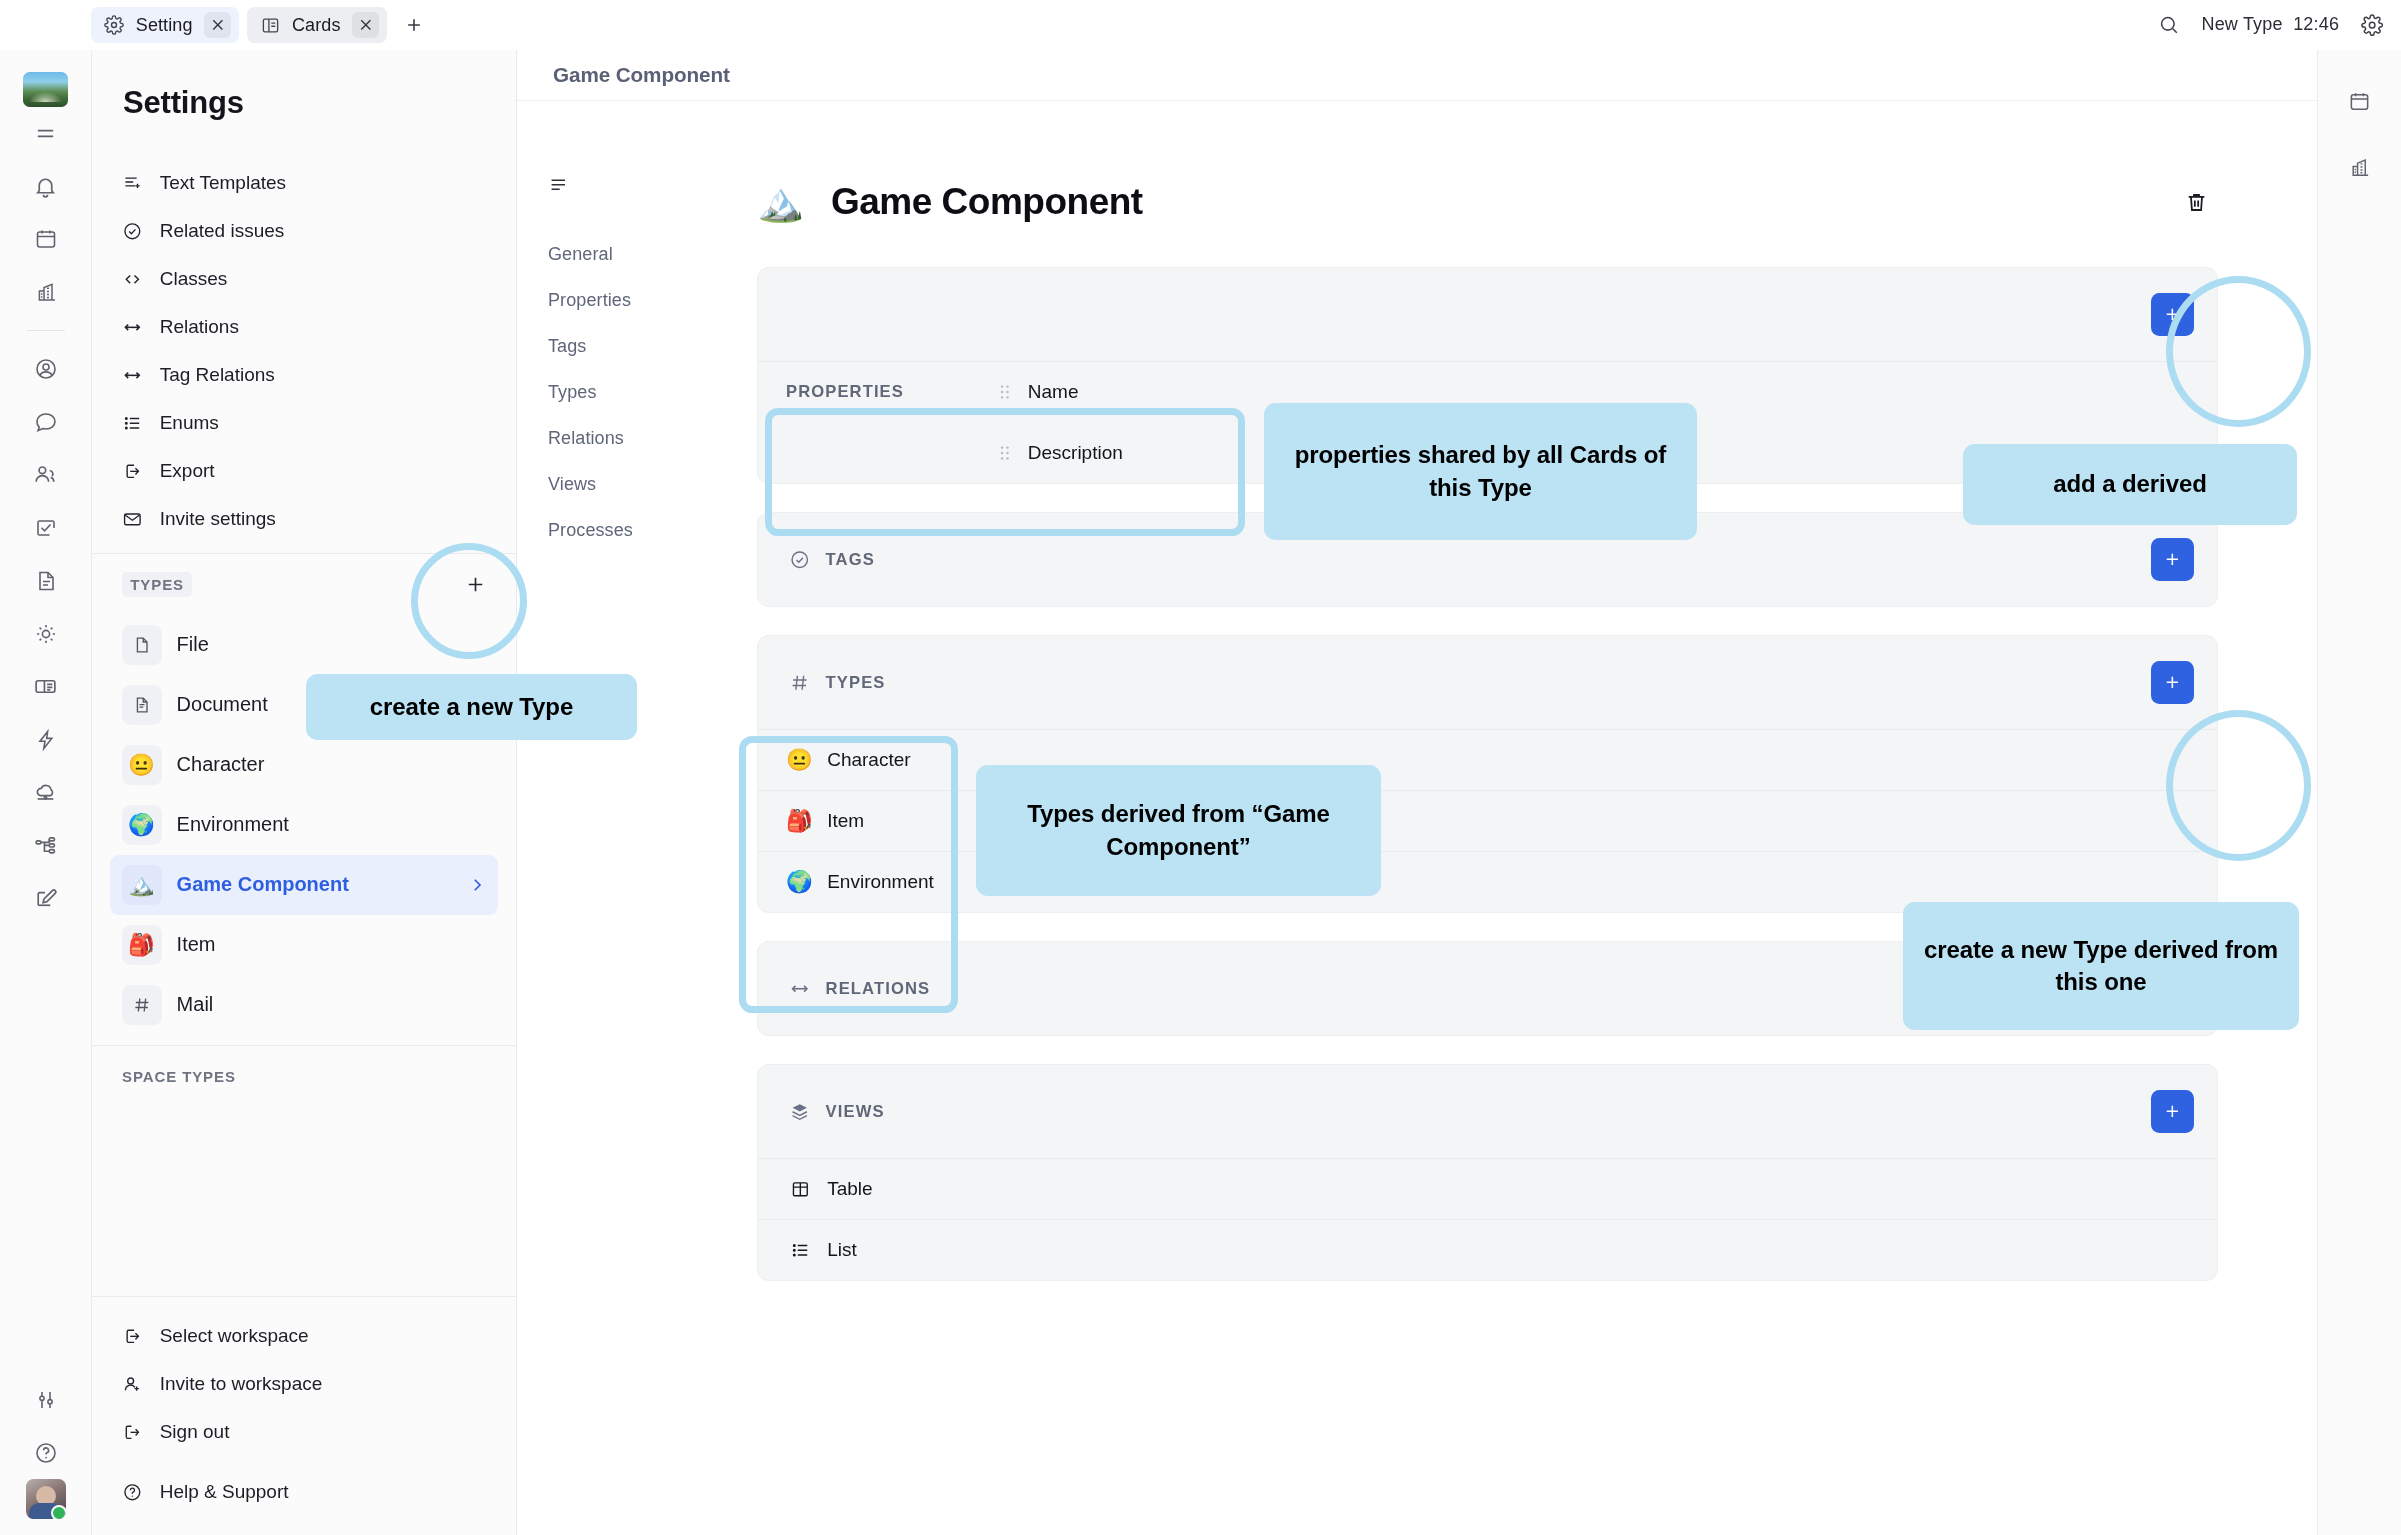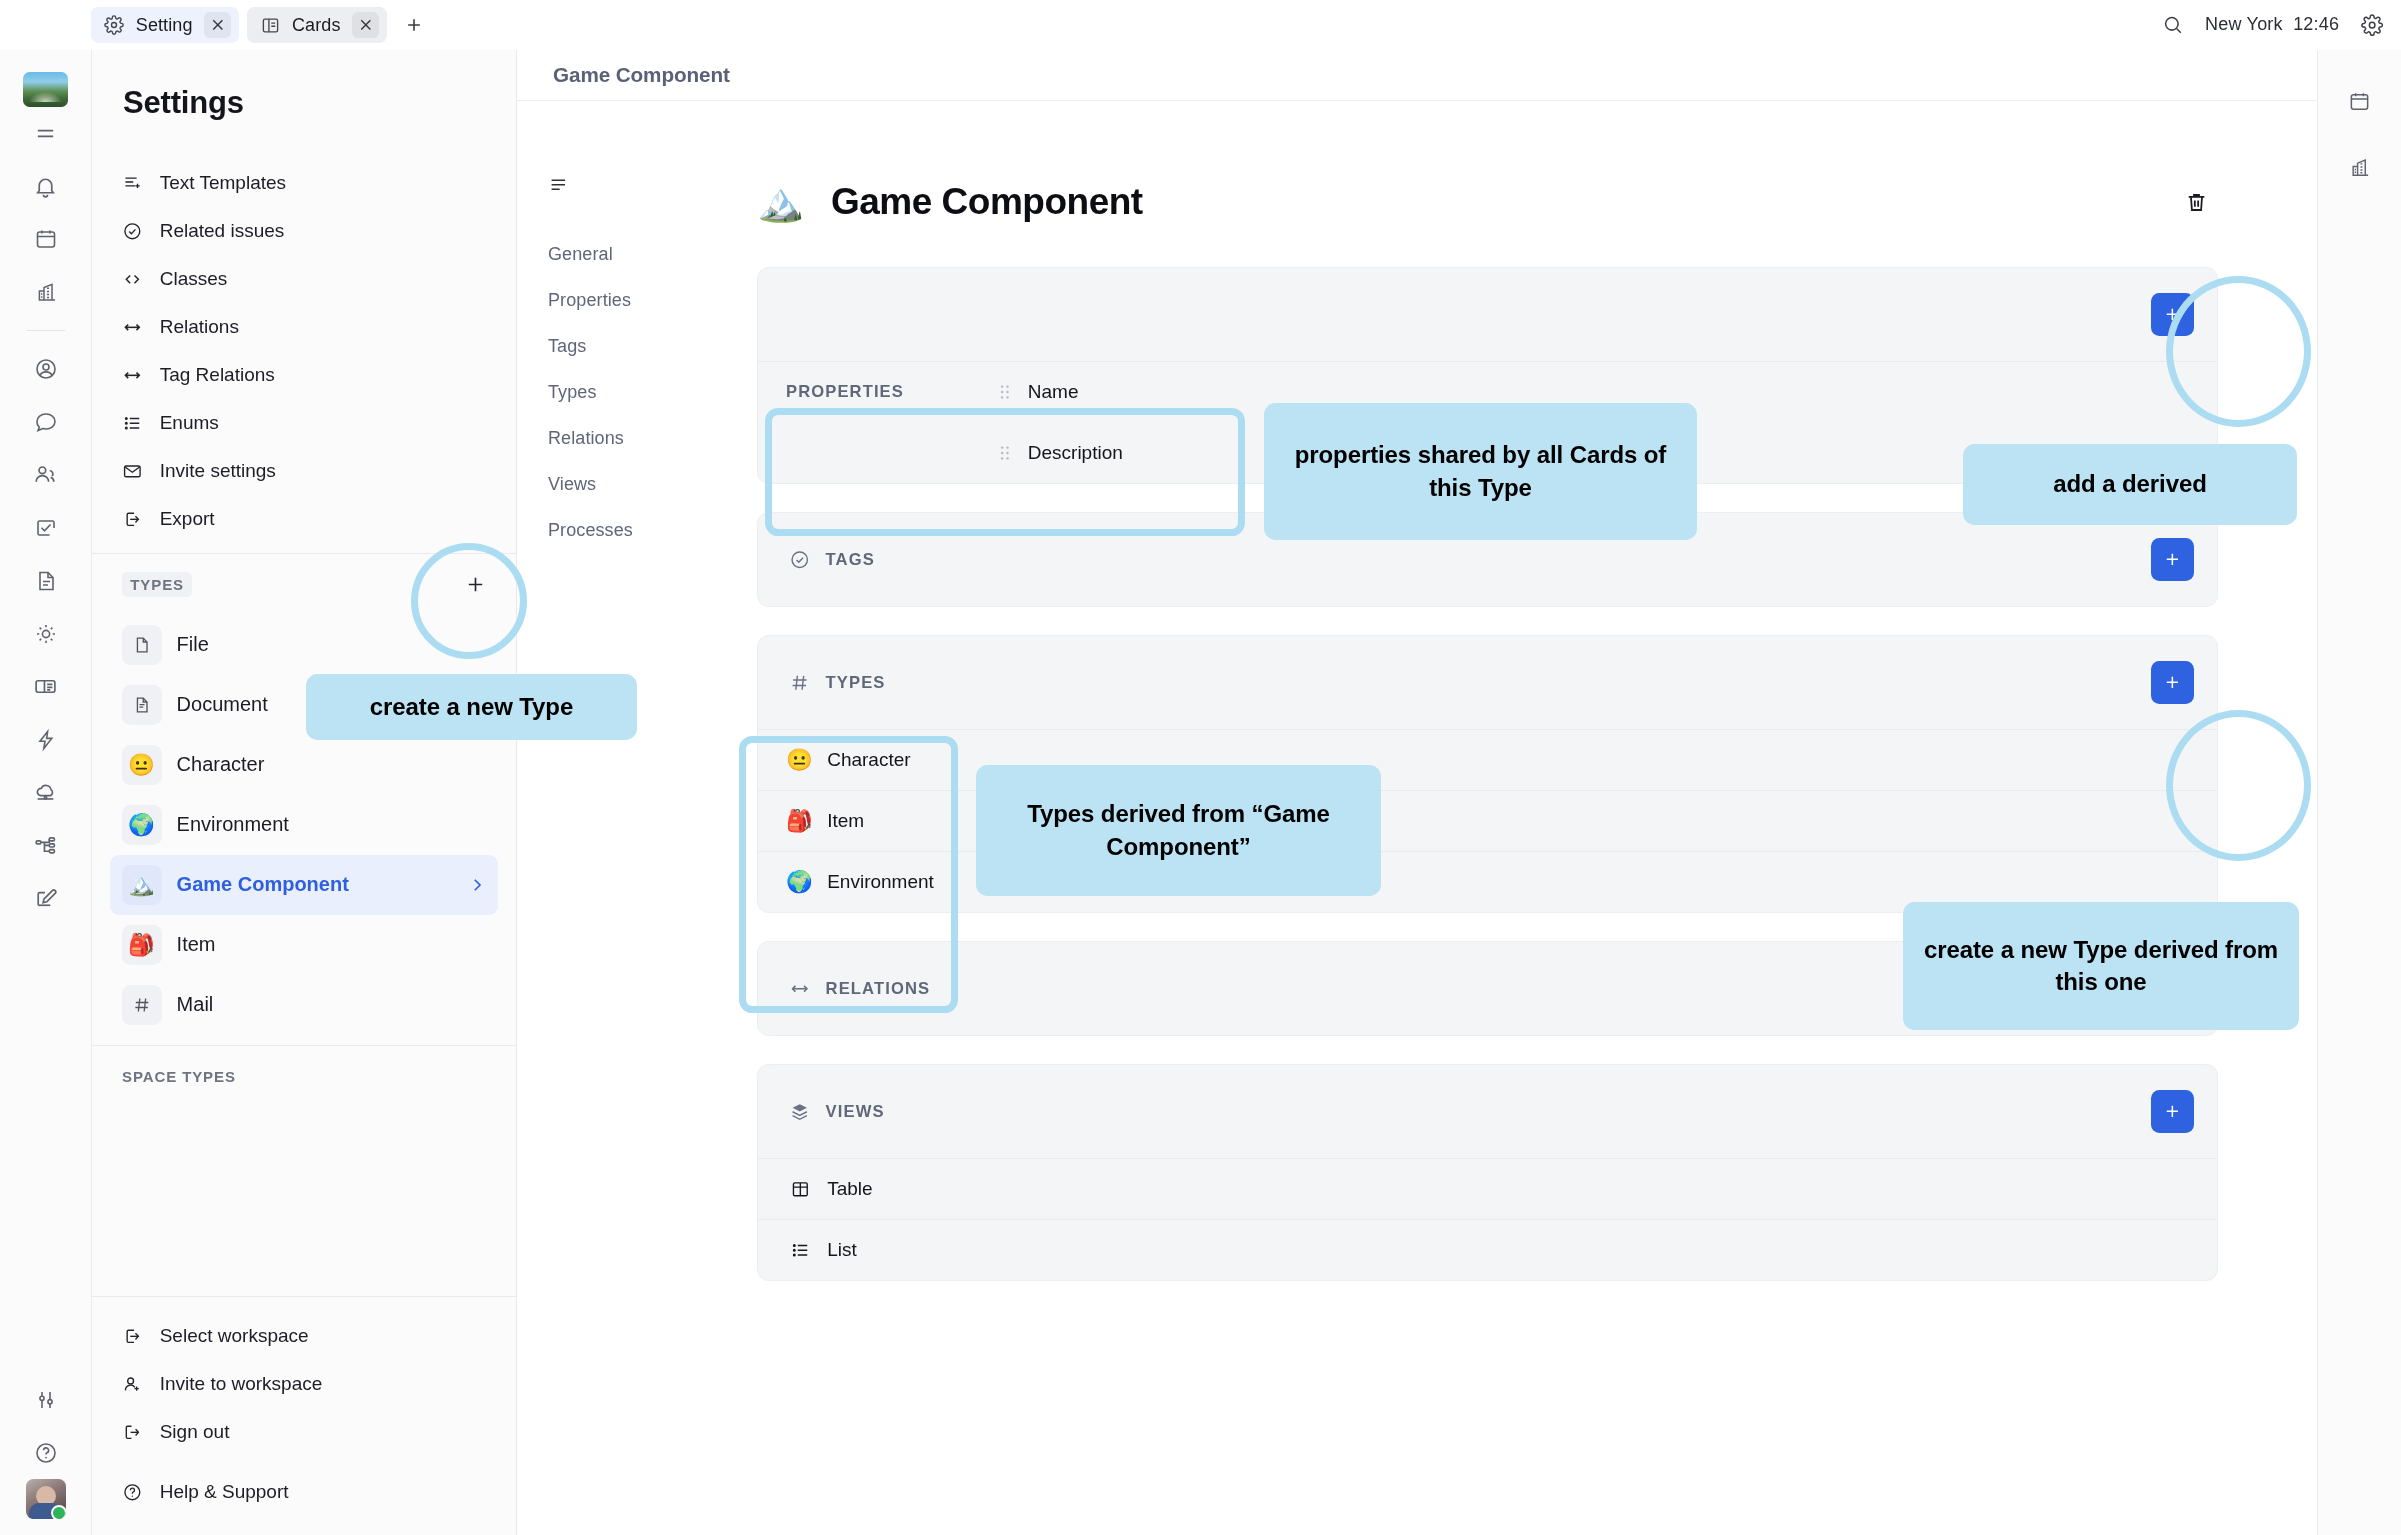--- a/index.html
+++ b/index.html
@@ -267,21 +267,21 @@
     </div>
 
     <div class="topbar-right">
       <span>
         <svg width="21.5" height="21.5" viewBox="0 0 24 24" fill="none" stroke="currentColor" stroke-width="1.7">
             <circle cx="11" cy="11" r="7"></circle>
             <path d="M16.5 16.5L21 21"></path>
           </svg>
       </span>
       <span class="clock">
-        <span>New York</span>
+        <span>New Type</span>
         &nbsp;<span>12:46</span>
       </span>
       <span>
         <svg width="22.3" height="22.3" viewBox="0 0 24 24" fill="none" stroke="currentColor" stroke-width="1.6">
           <circle cx="12" cy="12" r="3"></circle>
           <path d="M19.4 15a1.6 1.6 0 0 0 .3 1.8l.1.1a2 2 0 1 1-2.8 2.8l-.1-.1a1.6 1.6 0 0 0-1.8-.3 1.6 1.6 0 0 0-1 1.5V21a2 2 0 0 1-4 0v-.1a1.6 1.6 0 0 0-1-1.5 1.6 1.6 0 0 0-1.8.3l-.1.1a2 2 0 1 1-2.8-2.8l.1-.1a1.6 1.6 0 0 0 .3-1.8 1.6 1.6 0 0 0-1.5-1H3a2 2 0 0 1 0-4h.1a1.6 1.6 0 0 0 1.5-1 1.6 1.6 0 0 0-.3-1.8l-.1-.1a2 2 0 1 1 2.8-2.8l.1.1a1.6 1.6 0 0 0 1.8.3H9a1.6 1.6 0 0 0 1-1.5V3a2 2 0 0 1 4 0v.1a1.6 1.6 0 0 0 1 1.5 1.6 1.6 0 0 0 1.8-.3l.1-.1a2 2 0 1 1 2.8 2.8l-.1.1a1.6 1.6 0 0 0-.3 1.8V9a1.6 1.6 0 0 0 1.5 1H21a2 2 0 0 1 0 4h-.1a1.6 1.6 0 0 0-1.5 1z"></path>
         </svg>
       </span>
     </div>
   </div>
@@ -479,36 +479,36 @@
                   <circle cx="5" cy="12" r=".9" fill="currentColor"></circle>
                   <circle cx="5" cy="17.5" r=".9" fill="currentColor"></circle>
                 </svg>
             </span>
             <span>Enums</span>
           </div>
 
           <div class="nav-item">
             <span class="nav-ico">
               <svg width="20.7" height="20.7" viewBox="0 0 24 24" fill="none" stroke="currentColor" stroke-width="1.6">
-                  <rect x="3" y="5.8" width="18" height="12.4" rx="1.8"></rect>
-                  <path d="M3.6 7l8.4 6 8.4-6"></path>
-                </svg>
-            </span>
-            <span>Invite settings</span>
+                  <path d="M14 5H7.5A1.5 1.5 0 0 0 6 6.5v11A1.5 1.5 0 0 0 7.5 19H14"></path>
+                  <path d="M19 12H9.5"></path>
+                  <path d="M15.6 8.4L19 12l-3.4 3.6"></path>
+                </svg>
+            </span>
+            <span>Export</span>
           </div>
 
           <div class="nav-item">
             <span class="nav-ico">
               <svg width="20.7" height="20.7" viewBox="0 0 24 24" fill="none" stroke="currentColor" stroke-width="1.6">
-                  <path d="M14 5H7.5A1.5 1.5 0 0 0 6 6.5v11A1.5 1.5 0 0 0 7.5 19H14"></path>
-                  <path d="M19 12H9.5"></path>
-                  <path d="M15.6 8.4L19 12l-3.4 3.6"></path>
-                </svg>
-            </span>
-            <span>Export</span>
+                  <rect x="3" y="5.8" width="18" height="12.4" rx="1.8"></rect>
+                  <path d="M3.6 7l8.4 6 8.4-6"></path>
+                </svg>
+            </span>
+            <span>Invite settings</span>
           </div>
         </div>
 
         <div class="sec-div"></div>
 
         <div class="sec-head">
           <span class="sec-label">TYPES</span>
           <span class="sec-add">
             <svg width="23" height="23" viewBox="0 0 24 24" fill="none" stroke="currentColor" stroke-width="1.7">
                 <path d="M12 5v14M5 12h14"></path>

